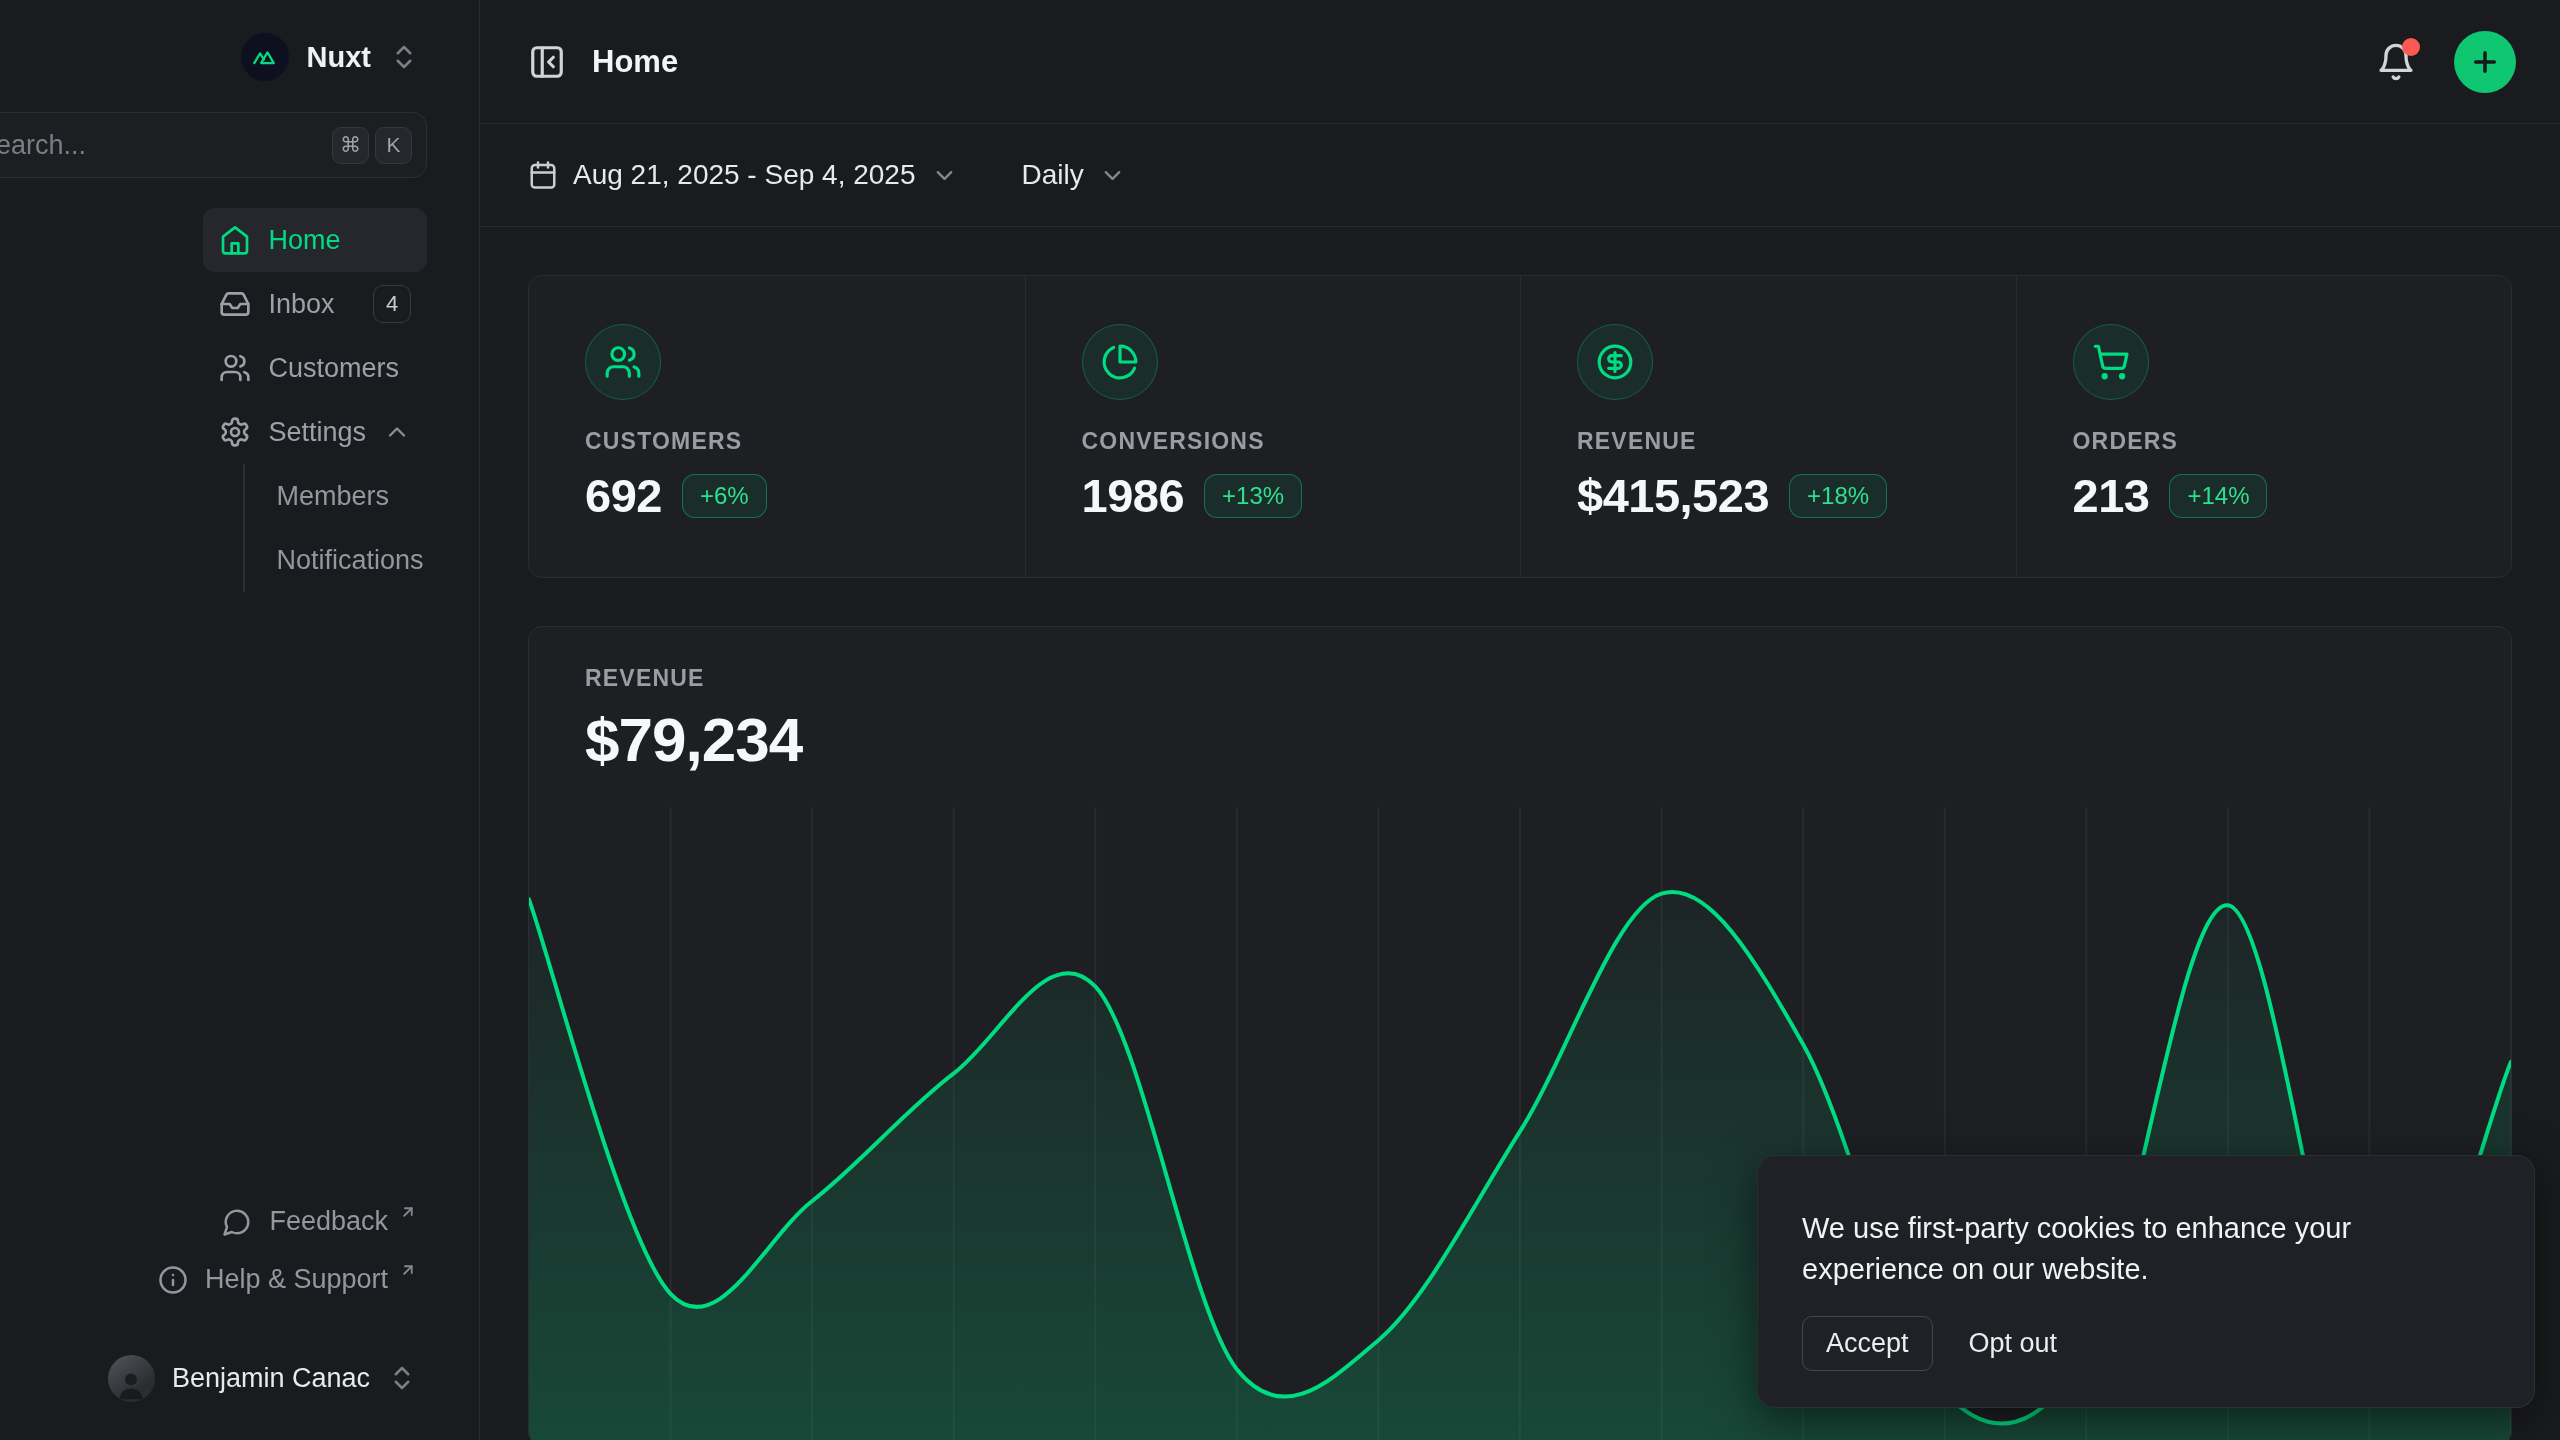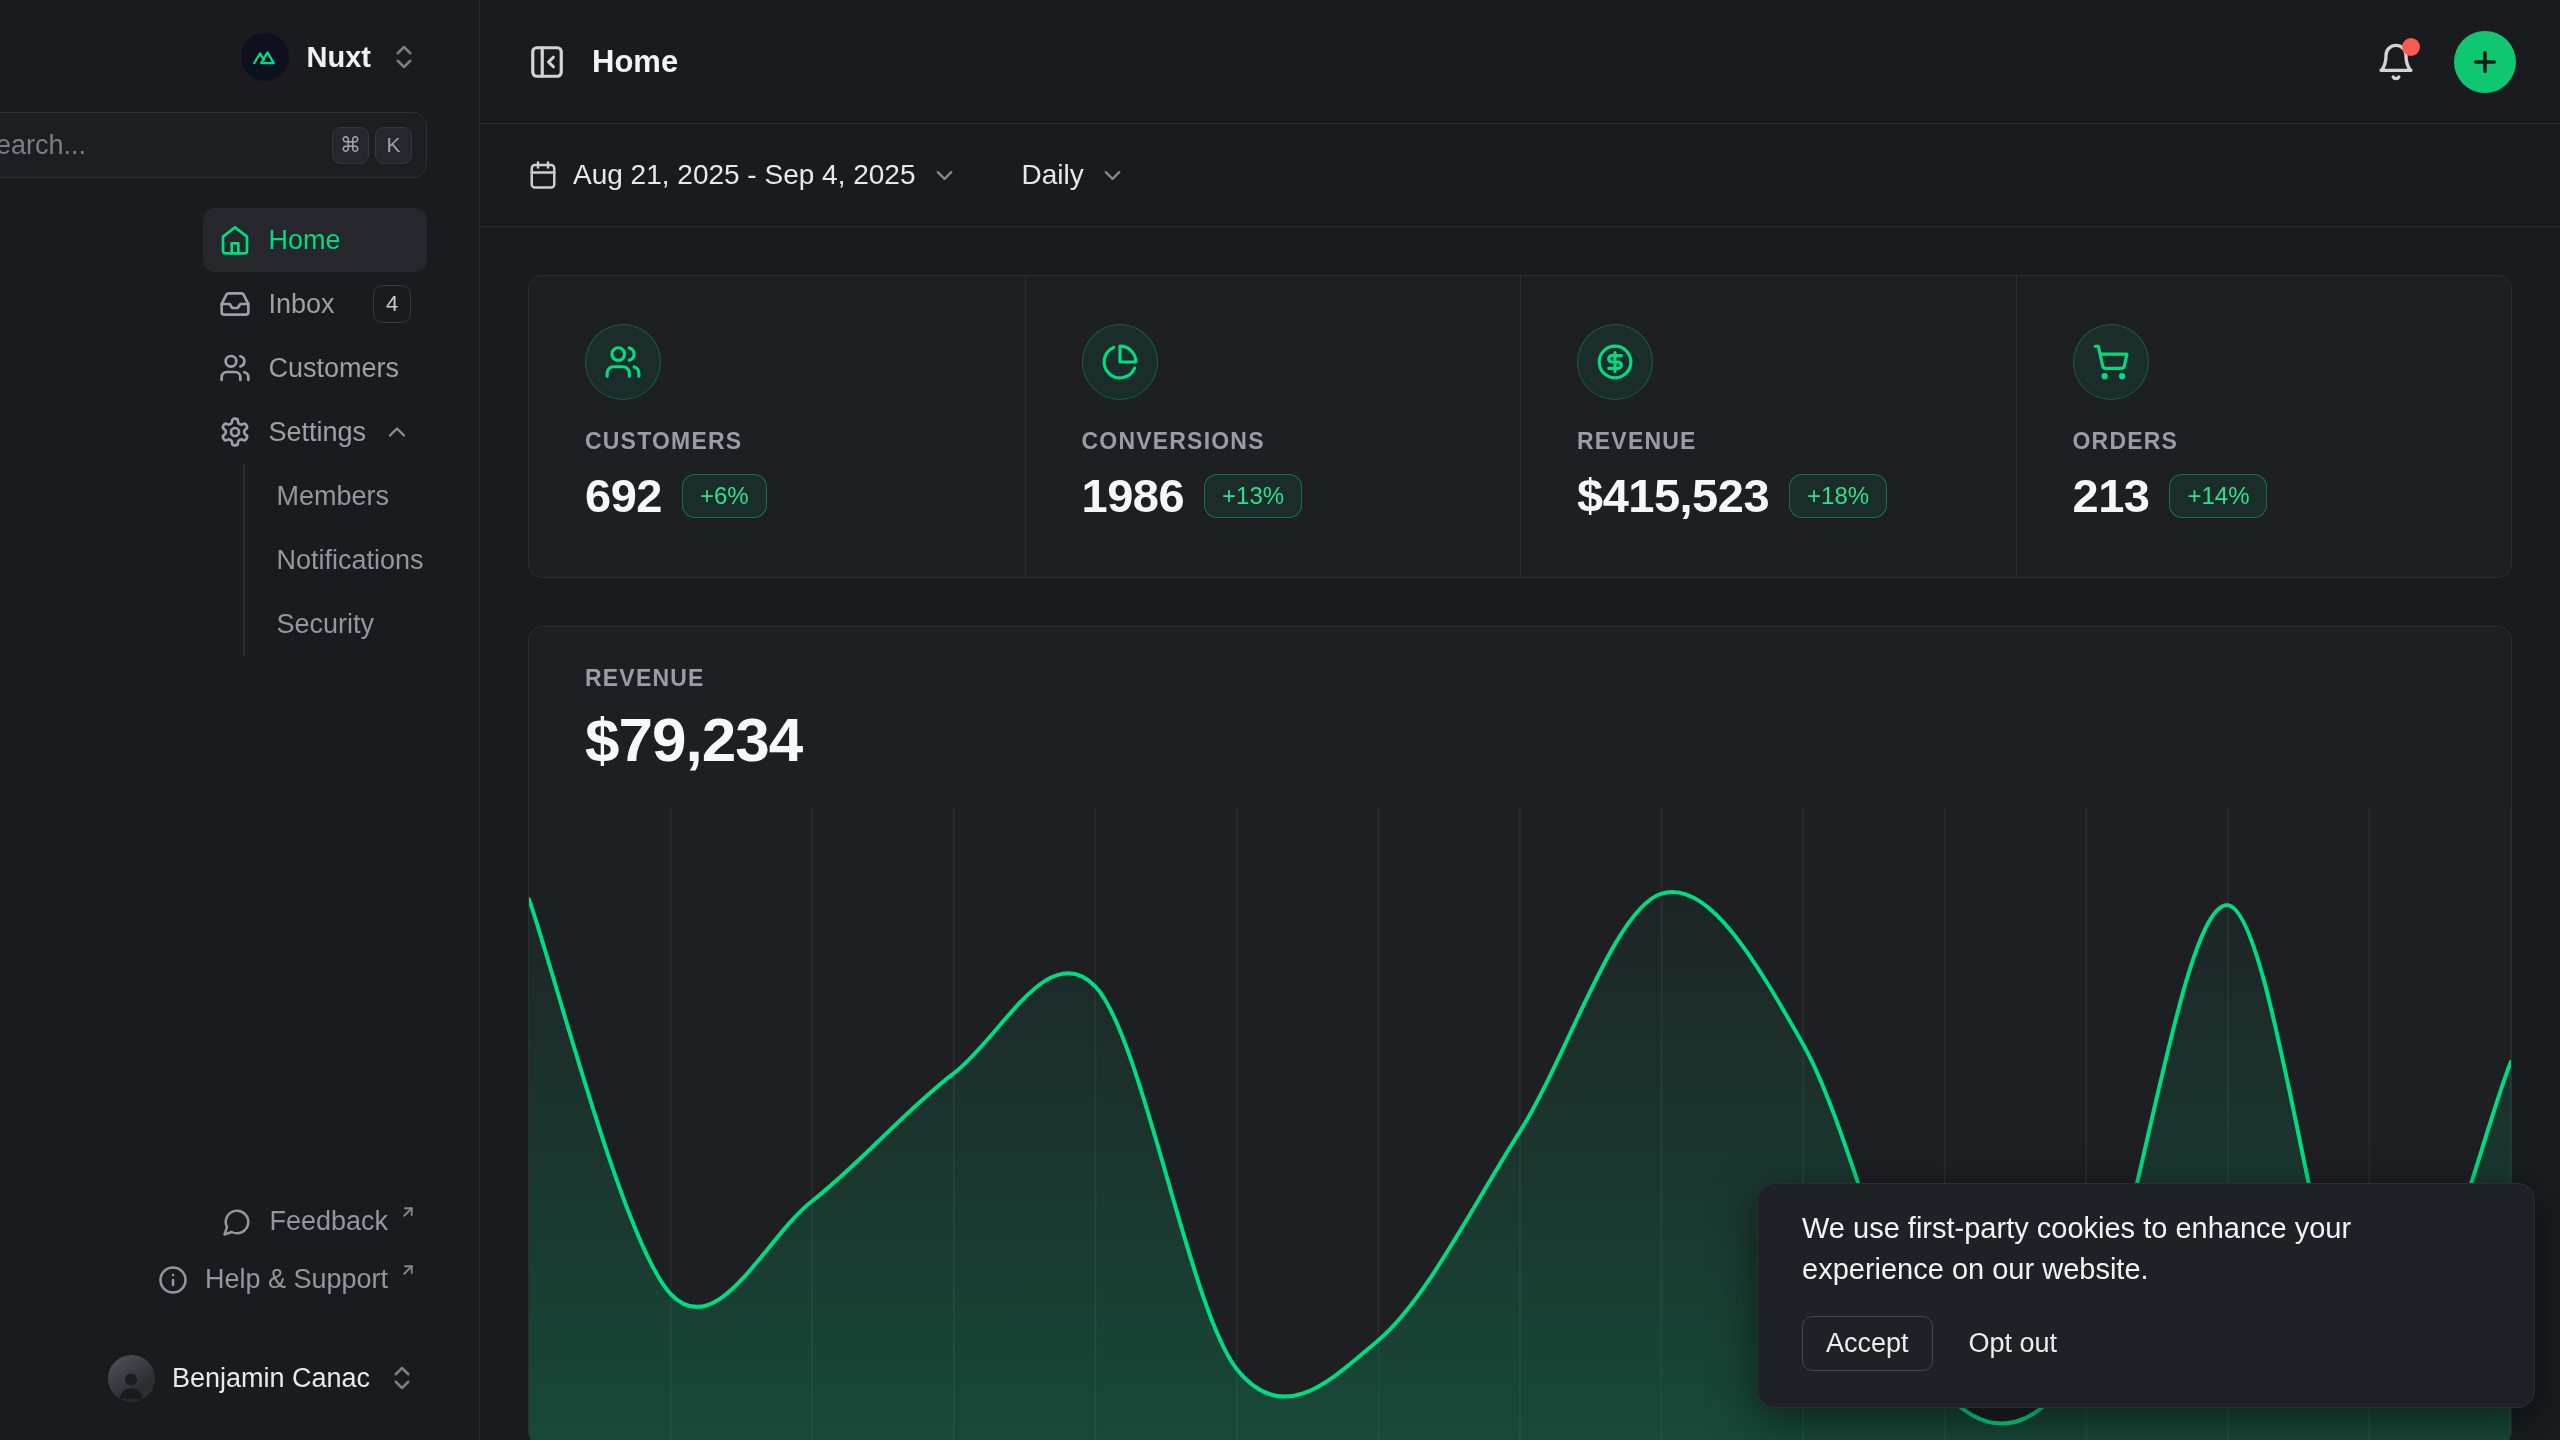--- a/index.html
+++ b/index.html
@@ -140,21 +140,21 @@
   .rev-head { padding:38px 0 0 56px; }
   .rev-label { font-size:23px; font-weight:600; letter-spacing:1.2px; color:#9a9da5; }
   .rev-value { margin-top:12px; font-size:62px; font-weight:700; color:#f7f8f9; letter-spacing:-1px; }
   .chart-wrap { position:absolute; left:0; right:0; top:180px; height:636px; }
   .chart-wrap svg { width:100%; height:100%; display:block; }
 
   
   .cookie-banner {
     position:fixed; right:25px; bottom:32px; width:778px;
     background:#202127; border:1px solid rgba(255,255,255,0.06);
-    border-radius:18px; padding:24px 44px 36px 44px;
+    border-radius:18px; padding:52px 44px 36px 44px;
     box-shadow:0 12px 44px rgba(0,0,0,0.5);
     z-index:10;
   }
   .cookie-text { font-size:29px; line-height:41px; color:#f2f3f4; font-weight:400; }
   .cookie-actions { margin-top:26px; display:flex; align-items:center; gap:36px; }
   .cookie-accept {
     background:transparent; border:1.5px solid #45474d; border-radius:10px;
     color:#eceded; font-size:27px; font-weight:500; font-family:inherit;
     padding:11px 23px; cursor:pointer;text-align:center;
   }
@@ -225,23 +225,20 @@
         <svg class="chev-end" width="28" height="28" viewBox="0 0 24 24" fill="none" stroke="currentColor" stroke-width="2" stroke-linecap="round" stroke-linejoin="round">
             <path d="m18 15-6-6-6 6"></path>
           </svg>
       </a>
       <div class="subtree">
         <a class="sub-item">
             <span>Members</span>
           </a>
         <a class="sub-item">
             <span>Notifications</span>
-          </a>
-        <a class="sub-item">
-            <span>Security</span>
           </a>
       </div>
     </nav>
 
     <div class="sidebar-spacer"></div>
 
     <div class="foot-item">
       <svg width="30" height="30" viewBox="0 0 24 24" fill="none" stroke="currentColor" stroke-width="2" stroke-linecap="round" stroke-linejoin="round">
           <path d="M7.9 20A9 9 0 1 0 4 16.1L2 22Z"></path>
         </svg>

